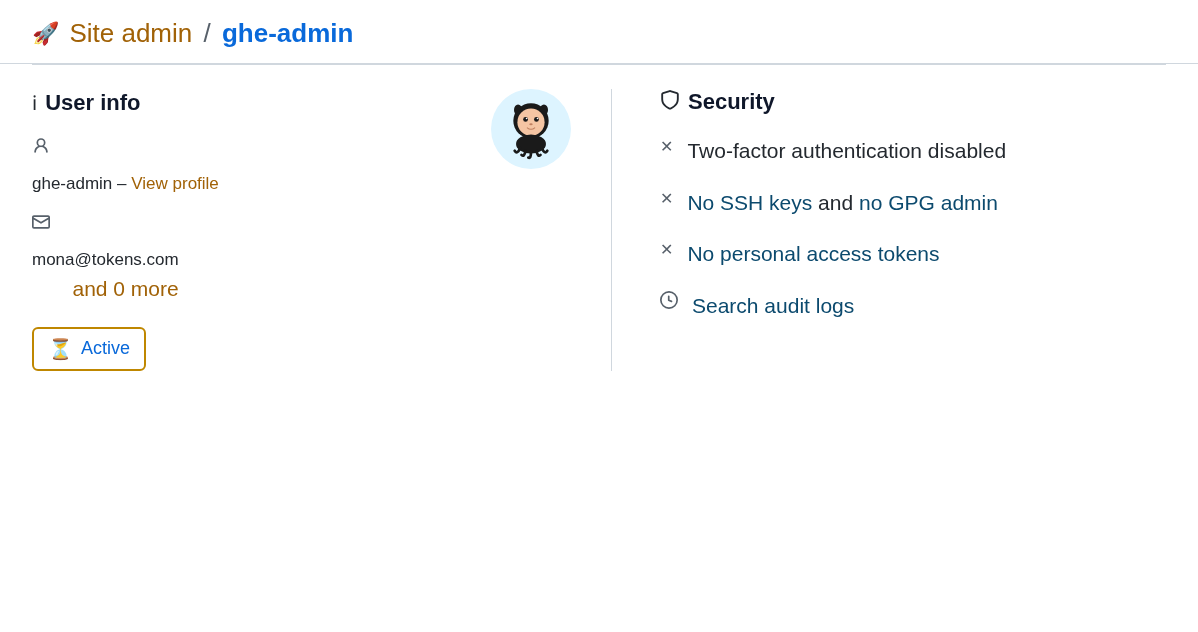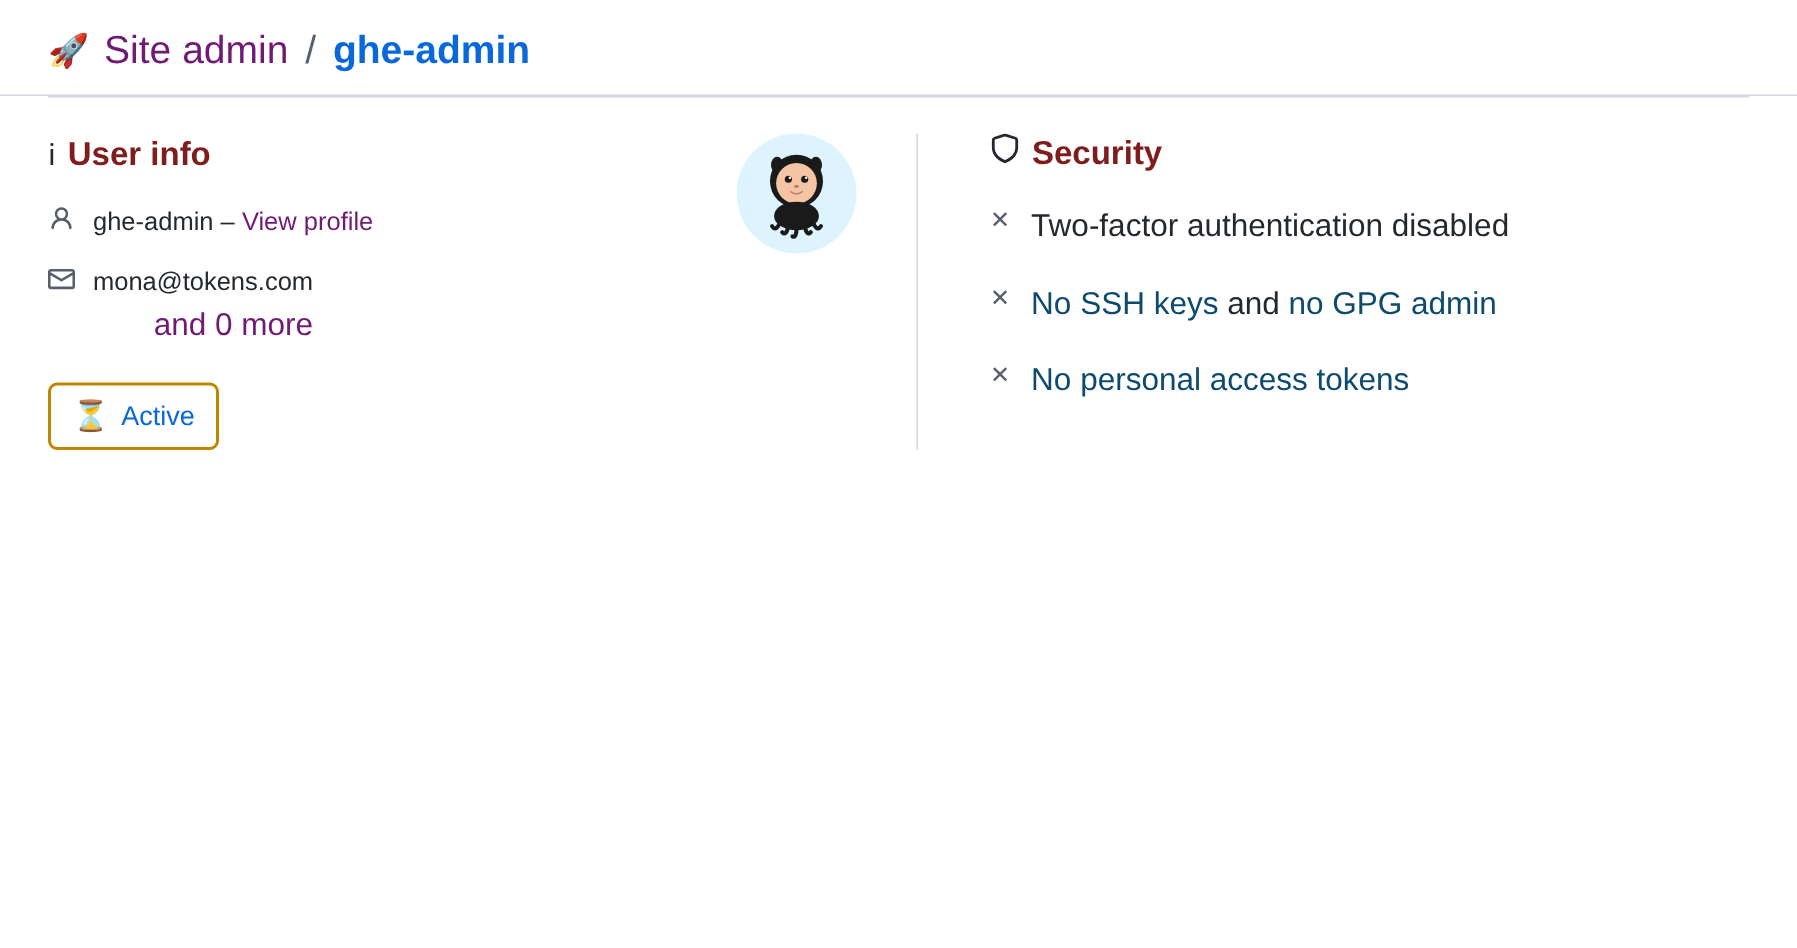--- a/index.html
+++ b/index.html
@@ -63,21 +63,21 @@
     .section-header {
       display: flex;
       align-items: center;
       gap: 8px;
       margin-bottom: 20px;
     }
 
     .section-title {
       font-size: 22px;
       font-weight: 600;
-      color: #7f1d1d;
+      color: #0f172a;
     }
 
     .section-icon {
       font-size: 20px;
       color: #24292f;
     }
 
     .avatar-container {
       position: absolute;
       top: 0;
@@ -99,37 +99,38 @@
     .avatar svg {
       width: 68px;
       height: 68px;
     }
 
     .info-row {
       display: flex;
       align-items: flex-start;
       gap: 12px;
       margin-bottom: 16px;
+      flex-direction: column;
     }
 
     .info-icon {
       font-size: 18px;
       color: #57606a;
       margin-top: 1px;
       flex-shrink: 0;
     }
 
     .info-text {
       font-size: 17px;
       color: #24292f;
       line-height: 1.4;
     }
 
     .info-text a, .link {
-      color: #701a75;
+      color: #a16207;
       text-decoration: none;
       cursor: pointer;
     }
 
     .more-link {
       color: #0969da;
       font-size: 21px;
       display: block;
       margin-top: 2px;
       cursor: pointer;
@@ -307,14 +308,24 @@
       </span>
     </div>
 
     <div class="security-row">
       <span class="x-icon">✕</span>
       <span class="security-text">
         <a>No personal access tokens</a>
       </span>
     </div>
 
+    <div class="security-row">
+      <span class="clock-icon">
+        <svg width="18" height="18" viewBox="0 0 16 16" fill="#57606a">
+            <path d="M1.5 8a6.5 6.5 0 1 1 13 0 6.5 6.5 0 0 1-13 0ZM8 0a8 8 0 1 0 0 16A8 8 0 0 0 8 0Zm.5 4.75a.75.75 0 0 0-1.5 0v3.5a.75.75 0 0 0 .471.696l2.5 1a.75.75 0 0 0 .557-1.392L8.5 7.742V4.75Z"></path>
+          </svg>
+      </span>
+      <span class="security-text">
+        <a>Search audit logs</a>
+      </span>
+    </div>
   </div>
 </div>
 
 </body></html>

